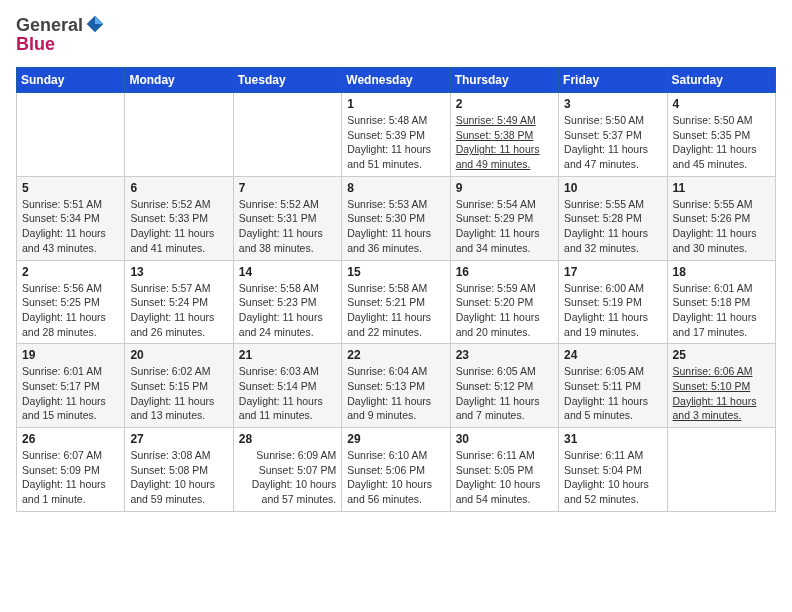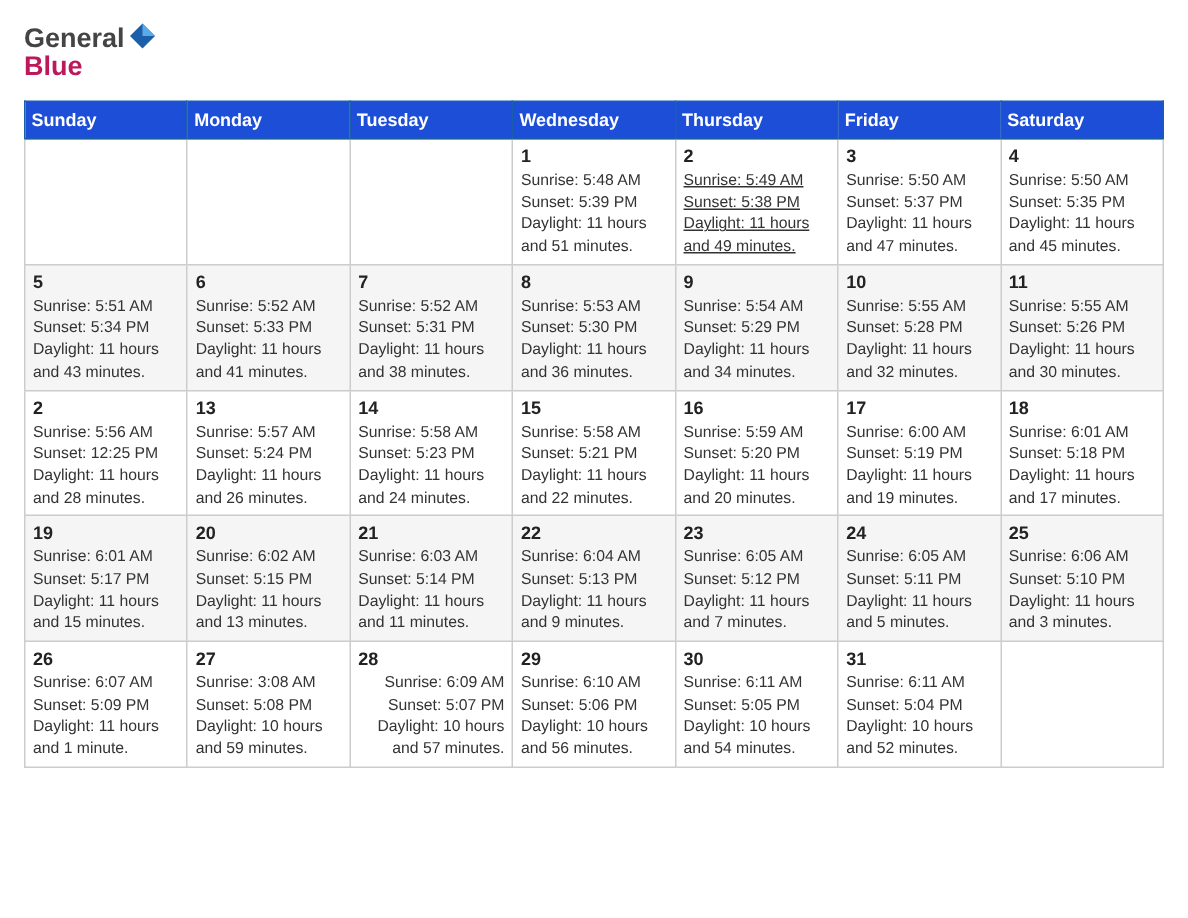--- a/index.html
+++ b/index.html
@@ -190,21 +190,21 @@
           <div class="day-info" style="white-space: pre-line;">Sunrise: 5:55 AM
 Sunset: 5:26 PM
 Daylight: 11 hours
 and 30 minutes.</div>
         </td>
       </tr>
       <tr>
         <td>
           <span class="day-num">2</span>
           <div class="day-info" style="white-space: pre-line;">Sunrise: 5:56 AM
-Sunset: 12:25 PM
+Sunset: 5:25 PM
 Daylight: 11 hours
 and 28 minutes.</div>
         </td>
         <td>
           <span class="day-num">13</span>
           <div class="day-info" style="white-space: pre-line;">Sunrise: 5:57 AM
 Sunset: 5:24 PM
 Daylight: 11 hours
 and 26 minutes.</div>
         </td>
@@ -282,21 +282,21 @@
         </td>
         <td>
           <span class="day-num">24</span>
           <div class="day-info" style="white-space: pre-line;">Sunrise: 6:05 AM
 Sunset: 5:11 PM
 Daylight: 11 hours
 and 5 minutes.</div>
         </td>
         <td>
           <span class="day-num">25</span>
-          <div class="day-info" style="white-space: pre-line;">Sunrise: 6:06 AM
+          <div class="day-info" style="white-space: pre-line; text-decoration: underline;">Sunrise: 6:06 AM
 Sunset: 5:10 PM
 Daylight: 11 hours
 and 3 minutes.</div>
         </td>
       </tr>
       <tr>
         <td>
           <span class="day-num">26</span>
           <div class="day-info" style="white-space: pre-line;">Sunrise: 6:07 AM
 Sunset: 5:09 PM

